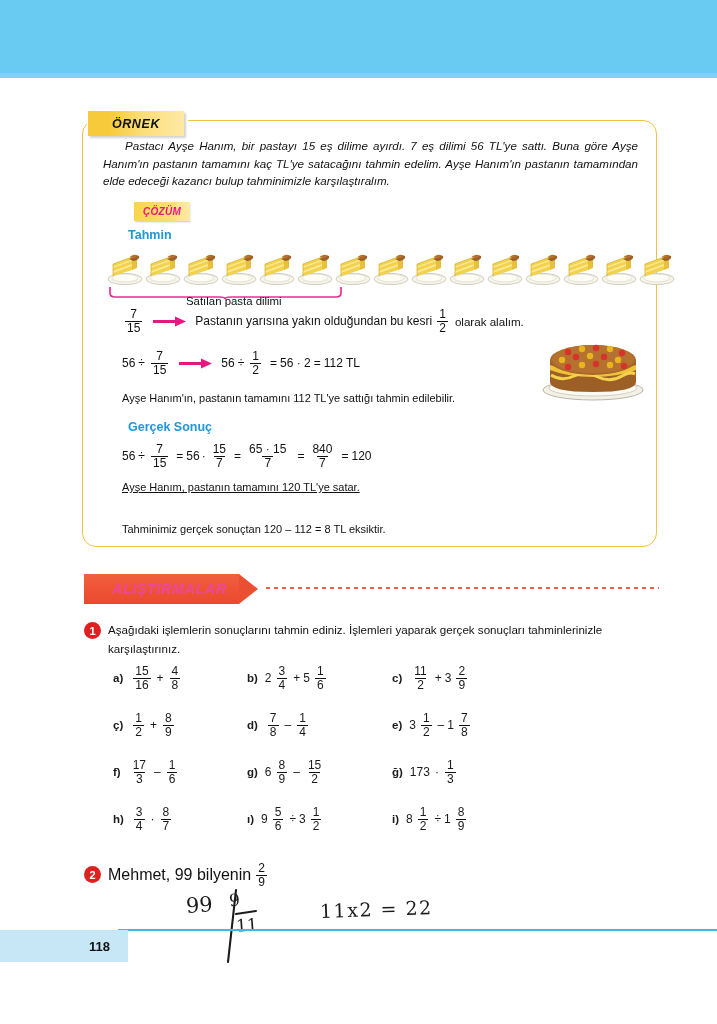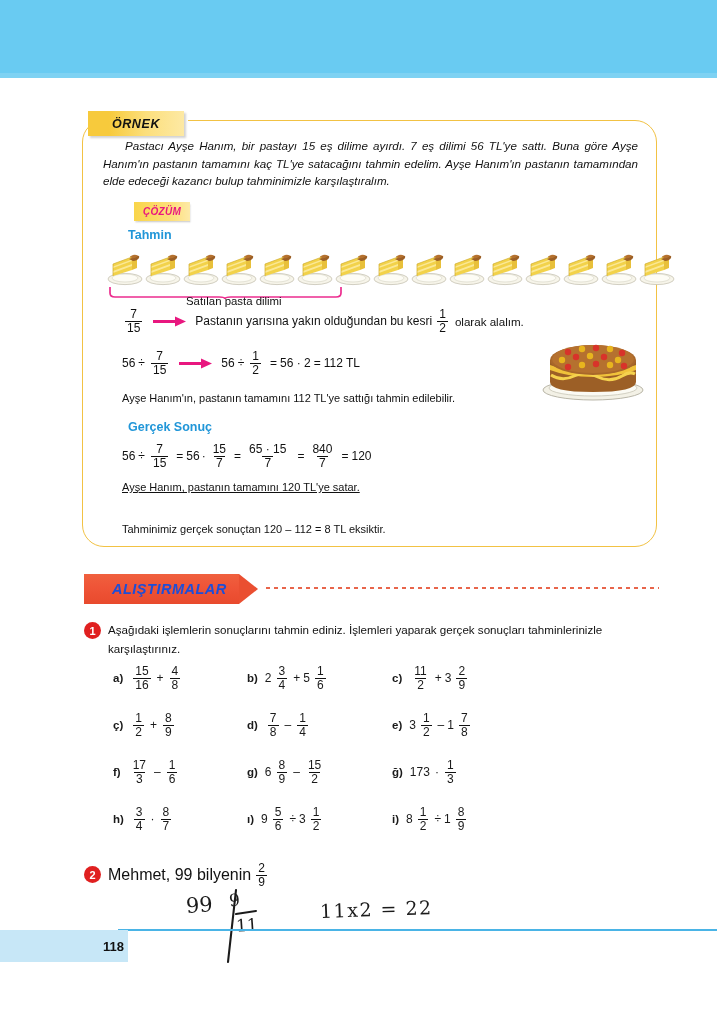--- a/index.html
+++ b/index.html
@@ -19,21 +19,21 @@
   }
   .top-band-shade {
     position:absolute; left:0; bottom:0; width:100%; height:5px;
     background:#7ed2f3;
   }
 
   
   .ornek-card {
     position:absolute; left:82px; top:120px; width:575px; height:427px;
     border:1.4px solid #f2c244;
-    border-radius:22px;
+    border-radius:14px;
     background:#ffffff;
   }
   .ornek-tab {
     position:absolute; left:88px; top:111px;
     width:96px; height:25px;
     background:linear-gradient(90deg,#f7ca3c 0%, #f7ca3c 22%, #fcdf7c 60%, #fde9a4 100%);
     box-shadow:1.5px 2px 2px rgba(0,0,0,0.18);
     display:flex; align-items:center; justify-content:center;
   }
   .ornek-tab span {
@@ -120,21 +120,21 @@
   }
   .alist-banner .tip {
     position:absolute; left:155px; top:0; width:0; height:0;
     border-top:15px solid transparent;
     border-bottom:15px solid transparent;
     border-left:19px solid #ea4f31;
   }
   .alist-banner .lbl {
     position:absolute; left:28px; top:0; height:30px;
     display:flex; align-items:center;
-    color:#1d4ed8; font-weight:bold; font-style:italic;
+    color:#ec4899; font-weight:bold; font-style:italic;
     font-size:14.5px; letter-spacing:0.5px;
   }
   .alist-dots {
     position:absolute; left:182px; top:13px; width:393px; height:2px;
     background-image:repeating-linear-gradient(90deg,#e8654b 0 4px, transparent 4px 8px);
   }
 
   
   .qnum {
     position:absolute; width:17px; height:17px; border-radius:50%;
@@ -157,21 +157,21 @@
 
   
   .footer-rule {
     position:absolute; left:118px; top:929px; width:599px; height:1.6px;
     background:#4ab4e6;
   }
   .page-box {
     position:absolute; left:0; top:930px; width:128px; height:32px;
     background:#c7e7f7;
     display:flex; align-items:center; justify-content:flex-end;
-    padding-right:4px;
+    padding-right:18px;
   }
   .page-box span { font-size:13px; font-weight:bold; color:#111; }
 </style>
 </head>
 <body>
 
 <div class="top-band">
   <div class="top-band-shade"></div>
 </div>
 

